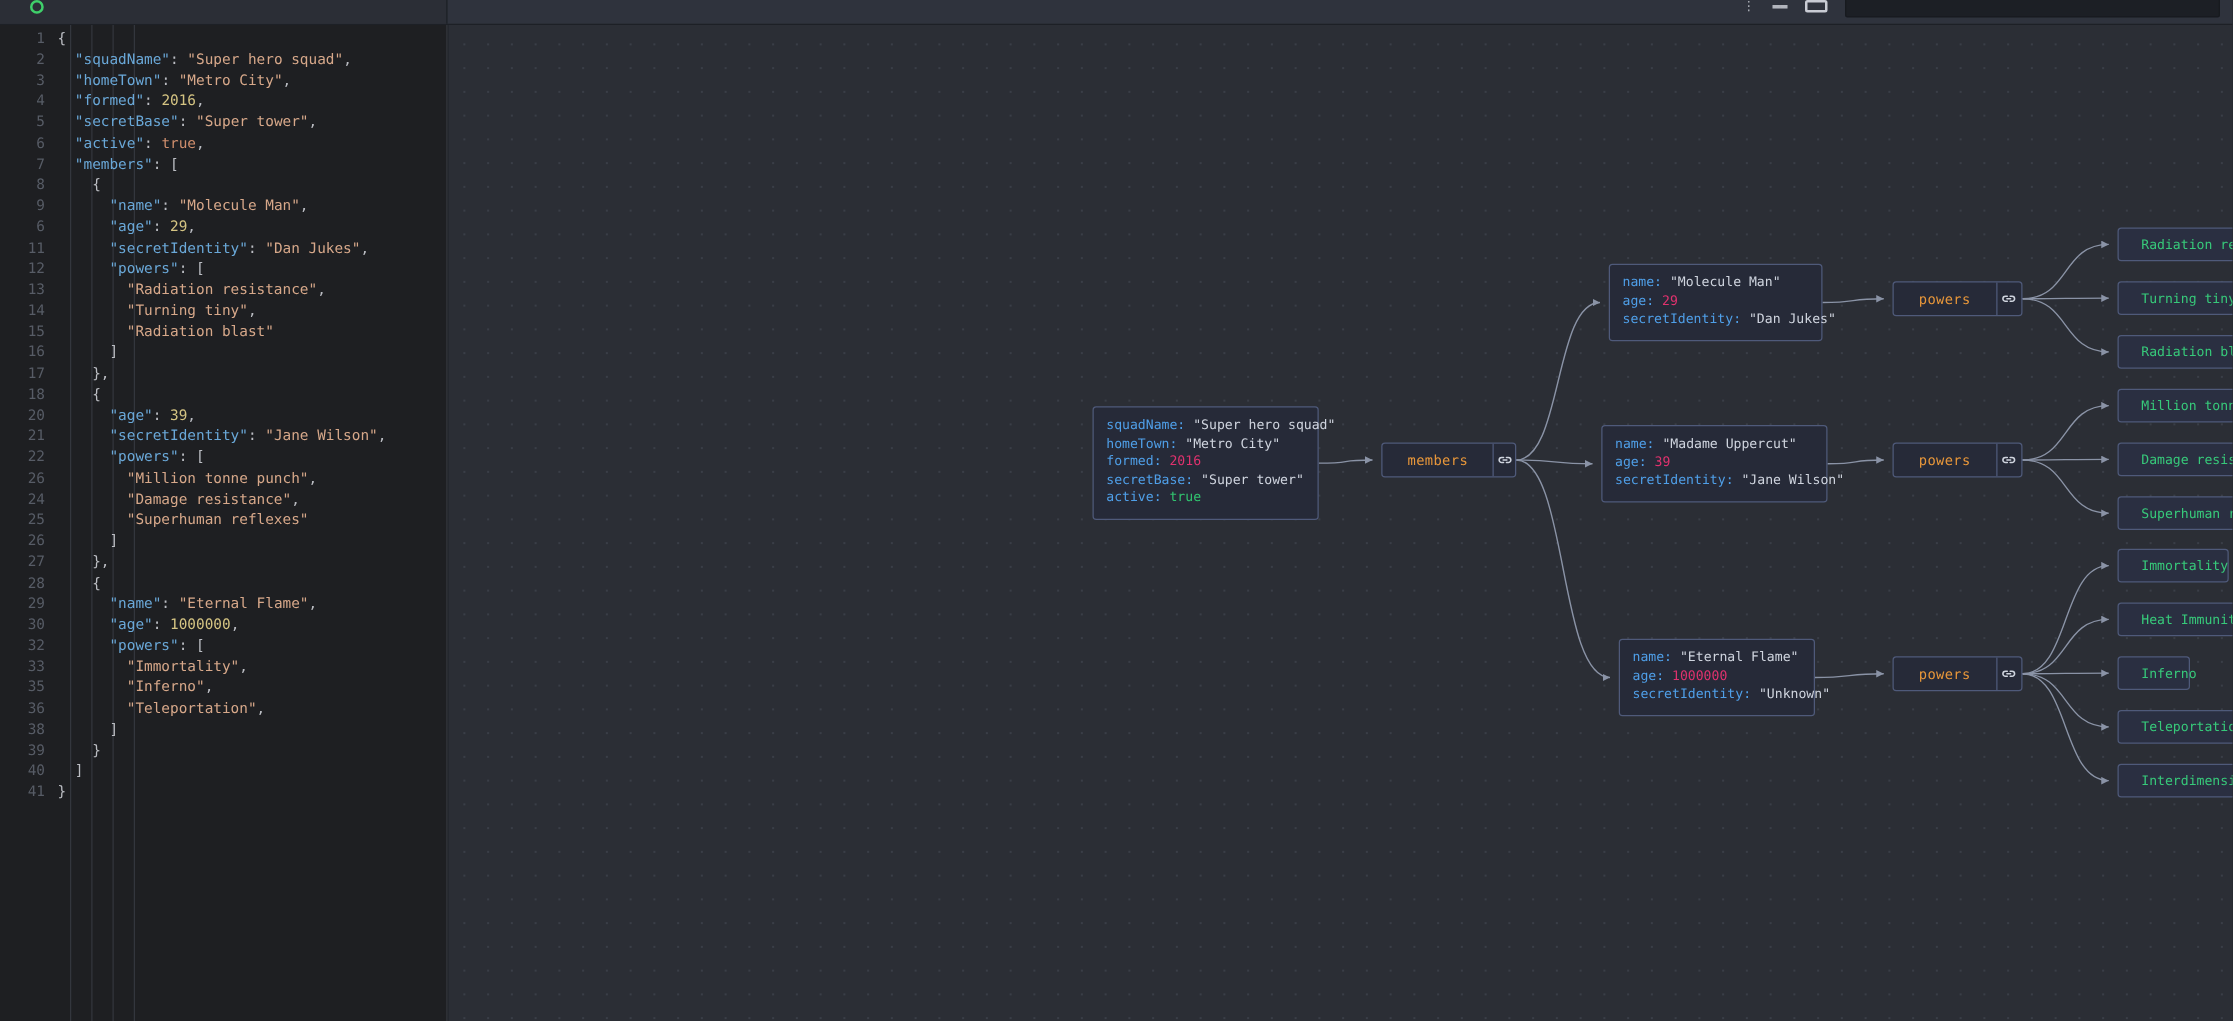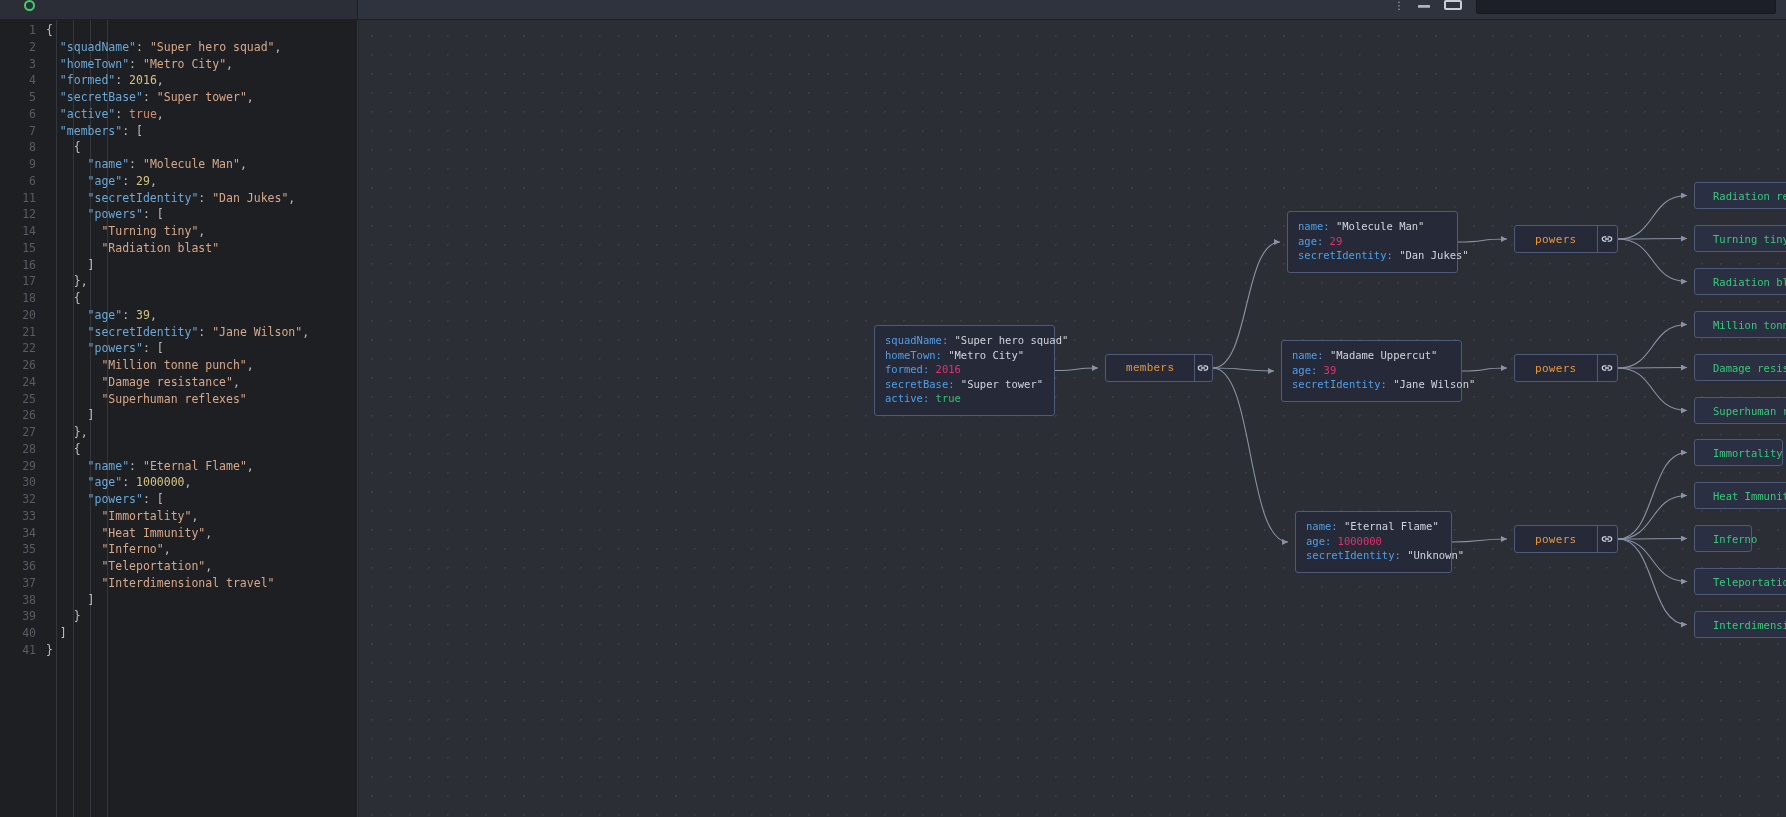--- a/index.html
+++ b/index.html
@@ -150,42 +150,41 @@
       <div class="line"><span class="ln">3</span><span class="lc"><span>  </span><span class="t-key">"homeTown"</span><span class="t-pun">: </span><span class="t-str">"Metro City"</span><span class="t-pun">,</span></span></div>
       <div class="line"><span class="ln">4</span><span class="lc"><span>  </span><span class="t-key">"formed"</span><span class="t-pun">: </span><span class="t-num">2016</span><span class="t-pun">,</span></span></div>
       <div class="line"><span class="ln">5</span><span class="lc"><span>  </span><span class="t-key">"secretBase"</span><span class="t-pun">: </span><span class="t-str">"Super tower"</span><span class="t-pun">,</span></span></div>
       <div class="line"><span class="ln">6</span><span class="lc"><span>  </span><span class="t-key">"active"</span><span class="t-pun">: </span><span class="t-bool">true</span><span class="t-pun">,</span></span></div>
       <div class="line"><span class="ln">7</span><span class="lc"><span>  </span><span class="t-key">"members"</span><span class="t-pun">: </span><span class="t-br">[</span></span></div>
       <div class="line"><span class="ln">8</span><span class="lc"><span>    </span><span class="t-br">{</span></span></div>
       <div class="line"><span class="ln">9</span><span class="lc"><span>      </span><span class="t-key">"name"</span><span class="t-pun">: </span><span class="t-str">"Molecule Man"</span><span class="t-pun">,</span></span></div>
       <div class="line"><span class="ln">6</span><span class="lc"><span>      </span><span class="t-key">"age"</span><span class="t-pun">: </span><span class="t-num">29</span><span class="t-pun">,</span></span></div>
       <div class="line"><span class="ln">11</span><span class="lc"><span>      </span><span class="t-key">"secretIdentity"</span><span class="t-pun">: </span><span class="t-str">"Dan Jukes"</span><span class="t-pun">,</span></span></div>
       <div class="line"><span class="ln">12</span><span class="lc"><span>      </span><span class="t-key">"powers"</span><span class="t-pun">: </span><span class="t-br">[</span></span></div>
+      <div class="line"><span class="ln">13</span><span class="lc"><span>        </span><span class="t-str">"Radiation resistance"</span><span class="t-pun">,</span></span></div>
       <div class="line"><span class="ln">14</span><span class="lc"><span>        </span><span class="t-str">"Turning tiny"</span><span class="t-pun">,</span></span></div>
       <div class="line"><span class="ln">15</span><span class="lc"><span>        </span><span class="t-str">"Radiation blast"</span></span></div>
       <div class="line"><span class="ln">16</span><span class="lc"><span>      </span><span class="t-br">]</span></span></div>
       <div class="line"><span class="ln">17</span><span class="lc"><span>    </span><span class="t-br">},</span></span></div>
       <div class="line"><span class="ln">18</span><span class="lc"><span>    </span><span class="t-br">{</span></span></div>
       <div class="line"><span class="ln">20</span><span class="lc"><span>      </span><span class="t-key">"age"</span><span class="t-pun">: </span><span class="t-num">39</span><span class="t-pun">,</span></span></div>
       <div class="line"><span class="ln">21</span><span class="lc"><span>      </span><span class="t-key">"secretIdentity"</span><span class="t-pun">: </span><span class="t-str">"Jane Wilson"</span><span class="t-pun">,</span></span></div>
       <div class="line"><span class="ln">22</span><span class="lc"><span>      </span><span class="t-key">"powers"</span><span class="t-pun">: </span><span class="t-br">[</span></span></div>
       <div class="line"><span class="ln">26</span><span class="lc"><span>        </span><span class="t-str">"Million tonne punch"</span><span class="t-pun">,</span></span></div>
       <div class="line"><span class="ln">24</span><span class="lc"><span>        </span><span class="t-str">"Damage resistance"</span><span class="t-pun">,</span></span></div>
       <div class="line"><span class="ln">25</span><span class="lc"><span>        </span><span class="t-str">"Superhuman reflexes"</span></span></div>
       <div class="line"><span class="ln">26</span><span class="lc"><span>      </span><span class="t-br">]</span></span></div>
       <div class="line"><span class="ln">27</span><span class="lc"><span>    </span><span class="t-br">},</span></span></div>
       <div class="line"><span class="ln">28</span><span class="lc"><span>    </span><span class="t-br">{</span></span></div>
       <div class="line"><span class="ln">29</span><span class="lc"><span>      </span><span class="t-key">"name"</span><span class="t-pun">: </span><span class="t-str">"Eternal Flame"</span><span class="t-pun">,</span></span></div>
       <div class="line"><span class="ln">30</span><span class="lc"><span>      </span><span class="t-key">"age"</span><span class="t-pun">: </span><span class="t-num">1000000</span><span class="t-pun">,</span></span></div>
       <div class="line"><span class="ln">32</span><span class="lc"><span>      </span><span class="t-key">"powers"</span><span class="t-pun">: </span><span class="t-br">[</span></span></div>
       <div class="line"><span class="ln">33</span><span class="lc"><span>        </span><span class="t-str">"Immortality"</span><span class="t-pun">,</span></span></div>
-      <div class="line"><span class="ln">34</span><span class="lc"><span>        </span><span class="t-str">"Heat Immunity"</span><span class="t-pun">,</span></span></div>
       <div class="line"><span class="ln">35</span><span class="lc"><span>        </span><span class="t-str">"Inferno"</span><span class="t-pun">,</span></span></div>
       <div class="line"><span class="ln">36</span><span class="lc"><span>        </span><span class="t-str">"Teleportation"</span><span class="t-pun">,</span></span></div>
-      <div class="line"><span class="ln">37</span><span class="lc"><span>        </span><span class="t-str">"Interdimensional travel"</span></span></div>
       <div class="line"><span class="ln">38</span><span class="lc"><span>      </span><span class="t-br">]</span></span></div>
       <div class="line"><span class="ln">39</span><span class="lc"><span>    </span><span class="t-br">}</span></span></div>
       <div class="line"><span class="ln">40</span><span class="lc"><span>  </span><span class="t-br">]</span></span></div>
       <div class="line"><span class="ln">41</span><span class="lc"><span></span><span class="t-br">}</span></span></div>
     </div>
 </div>
 
 <div id="graph">
   <svg id="edges">
     <defs>
@@ -213,21 +212,21 @@
         <path d="M1259,519 C1296.95,519 1290.05,561.5 1328,561.5" marker-end="url(#arw)"></path>
         <path d="M1259,519 C1296.95,519 1290.05,604.5 1328,604.5" marker-end="url(#arw)"></path>
       </g>
   </svg>
   <div id="nodes">
       <div class="node n-obj" style="left: 515px; top: 305px; width: 181px;"><div><span class="g-key">squadName: </span><span class="g-str">"Super hero squad"</span></div><div><span class="g-key">homeTown: </span><span class="g-str">"Metro City"</span></div><div><span class="g-key">formed: </span><span class="g-num">2016</span></div><div><span class="g-key">secretBase: </span><span class="g-str">"Super tower"</span></div><div><span class="g-key">active: </span><span class="g-bool">true</span></div></div>
       <div class="node n-obj" style="left: 928px; top: 191px; width: 171px;"><div><span class="g-key">name: </span><span class="g-str">"Molecule Man"</span></div><div><span class="g-key">age: </span><span class="g-num">29</span></div><div><span class="g-key">secretIdentity: </span><span class="g-str">"Dan Jukes"</span></div></div>
       <div class="node n-obj" style="left: 922px; top: 320px; width: 181px;"><div><span class="g-key">name: </span><span class="g-str">"Madame Uppercut"</span></div><div><span class="g-key">age: </span><span class="g-num">39</span></div><div><span class="g-key">secretIdentity: </span><span class="g-str">"Jane Wilson"</span></div></div>
       <div class="node n-obj" style="left: 936px; top: 491px; width: 157px;"><div><span class="g-key">name: </span><span class="g-str">"Eternal Flame"</span></div><div><span class="g-key">age: </span><span class="g-num">1000000</span></div><div><span class="g-key">secretIdentity: </span><span class="g-str">"Unknown"</span></div></div>
       <div class="node n-link" style="left: 746px; top: 334px; width: 108px;">
-        <div class="lbl" style="flex: 1 1 0%; font-family: Liberation Mono, monospace;">members</div>
+        <div class="lbl" style="flex: 1 1 0%;">members</div>
         <div class="sep"></div>
         <div class="chain">
           <svg width="14" height="14" viewBox="0 0 24 24" fill="none" stroke="#cfd4de" stroke-width="2.2" stroke-linecap="round">
             <path d="M9.5 12h5"></path>
             <path d="M10 8.5H7.5a3.5 3.5 0 0 0 0 7H10"></path>
             <path d="M14 8.5h2.5a3.5 3.5 0 0 1 0 7H14"></path>
           </svg>
         </div>
       </div>
       <div class="node n-link" style="left: 1155px; top: 205px; width: 104px;">

